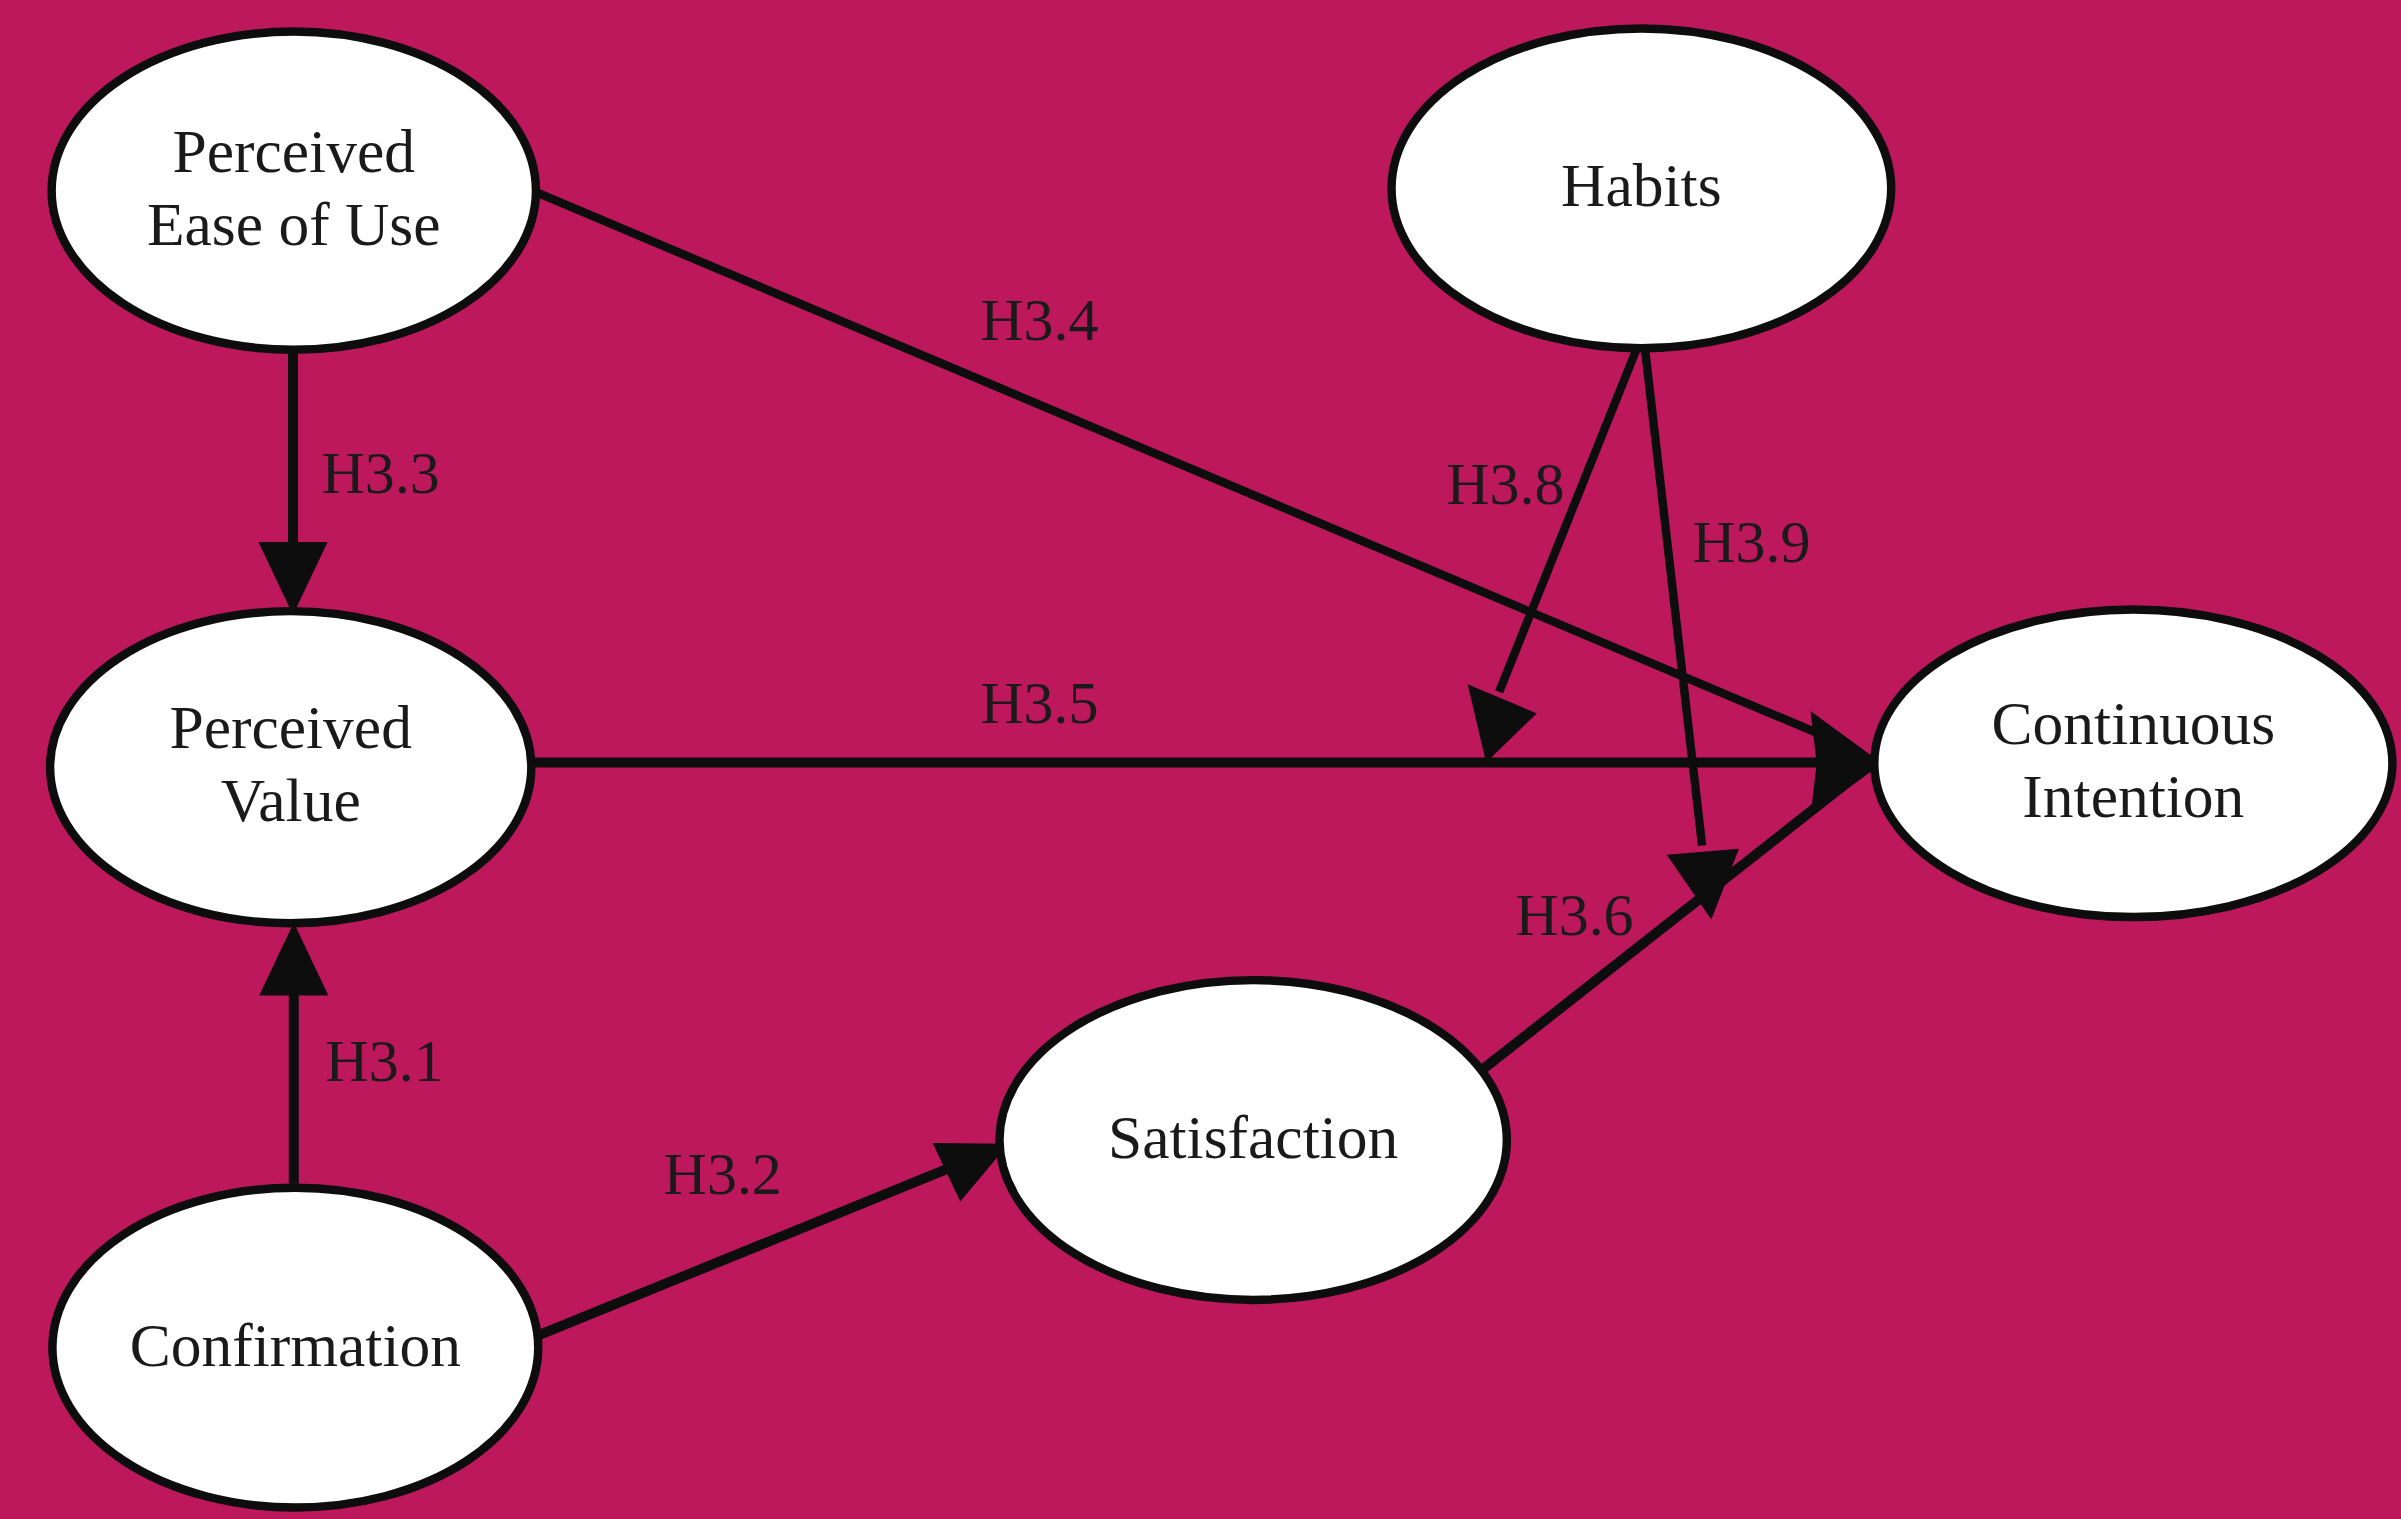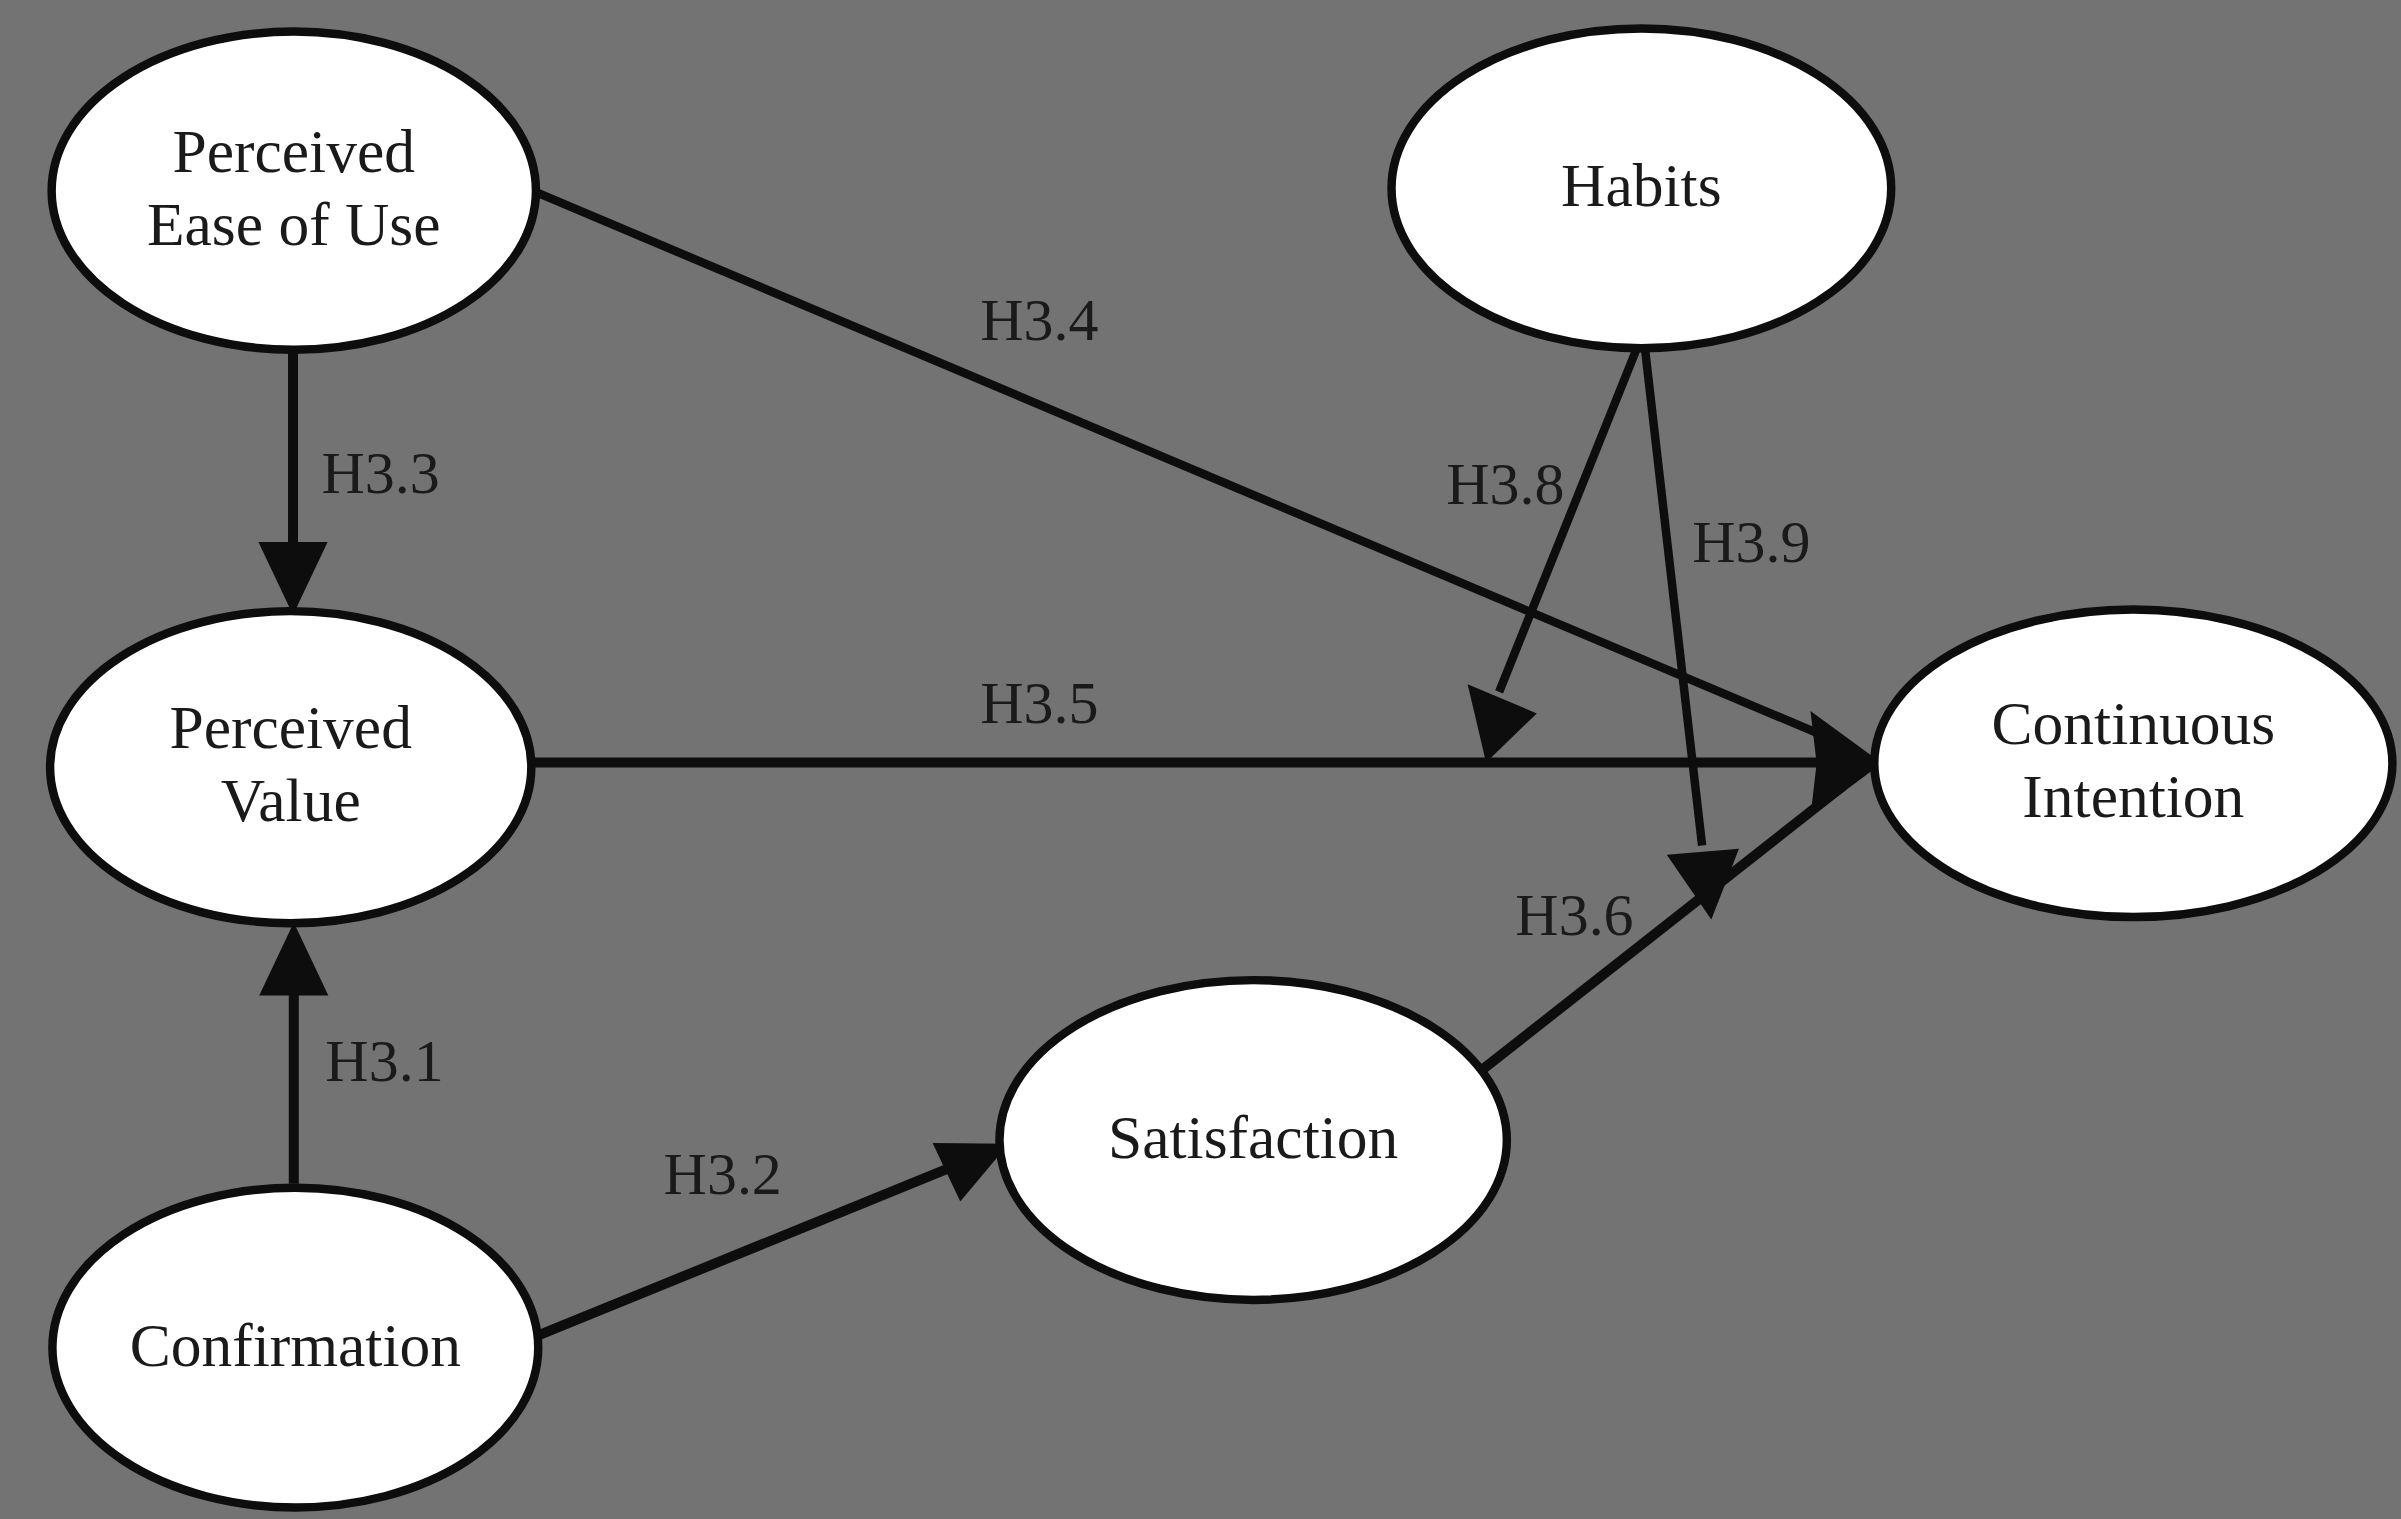--- a/index.html
+++ b/index.html
@@ -4,21 +4,21 @@
 <style>
   html, body {
     margin: 0;
     padding: 0;
     background: #ffffff;
   }
   #canvas {
     position: relative;
     width: 2401px;
     height: 1519px;
-    background: #737373;
+    background: #be185d;
     overflow: hidden;
     font-family: "Liberation Serif", "DejaVu Serif", serif;
   }
   #diagram-svg {
     position: absolute;
     left: 0;
     top: 0;
     width: 2401px;
     height: 1519px;
   }

